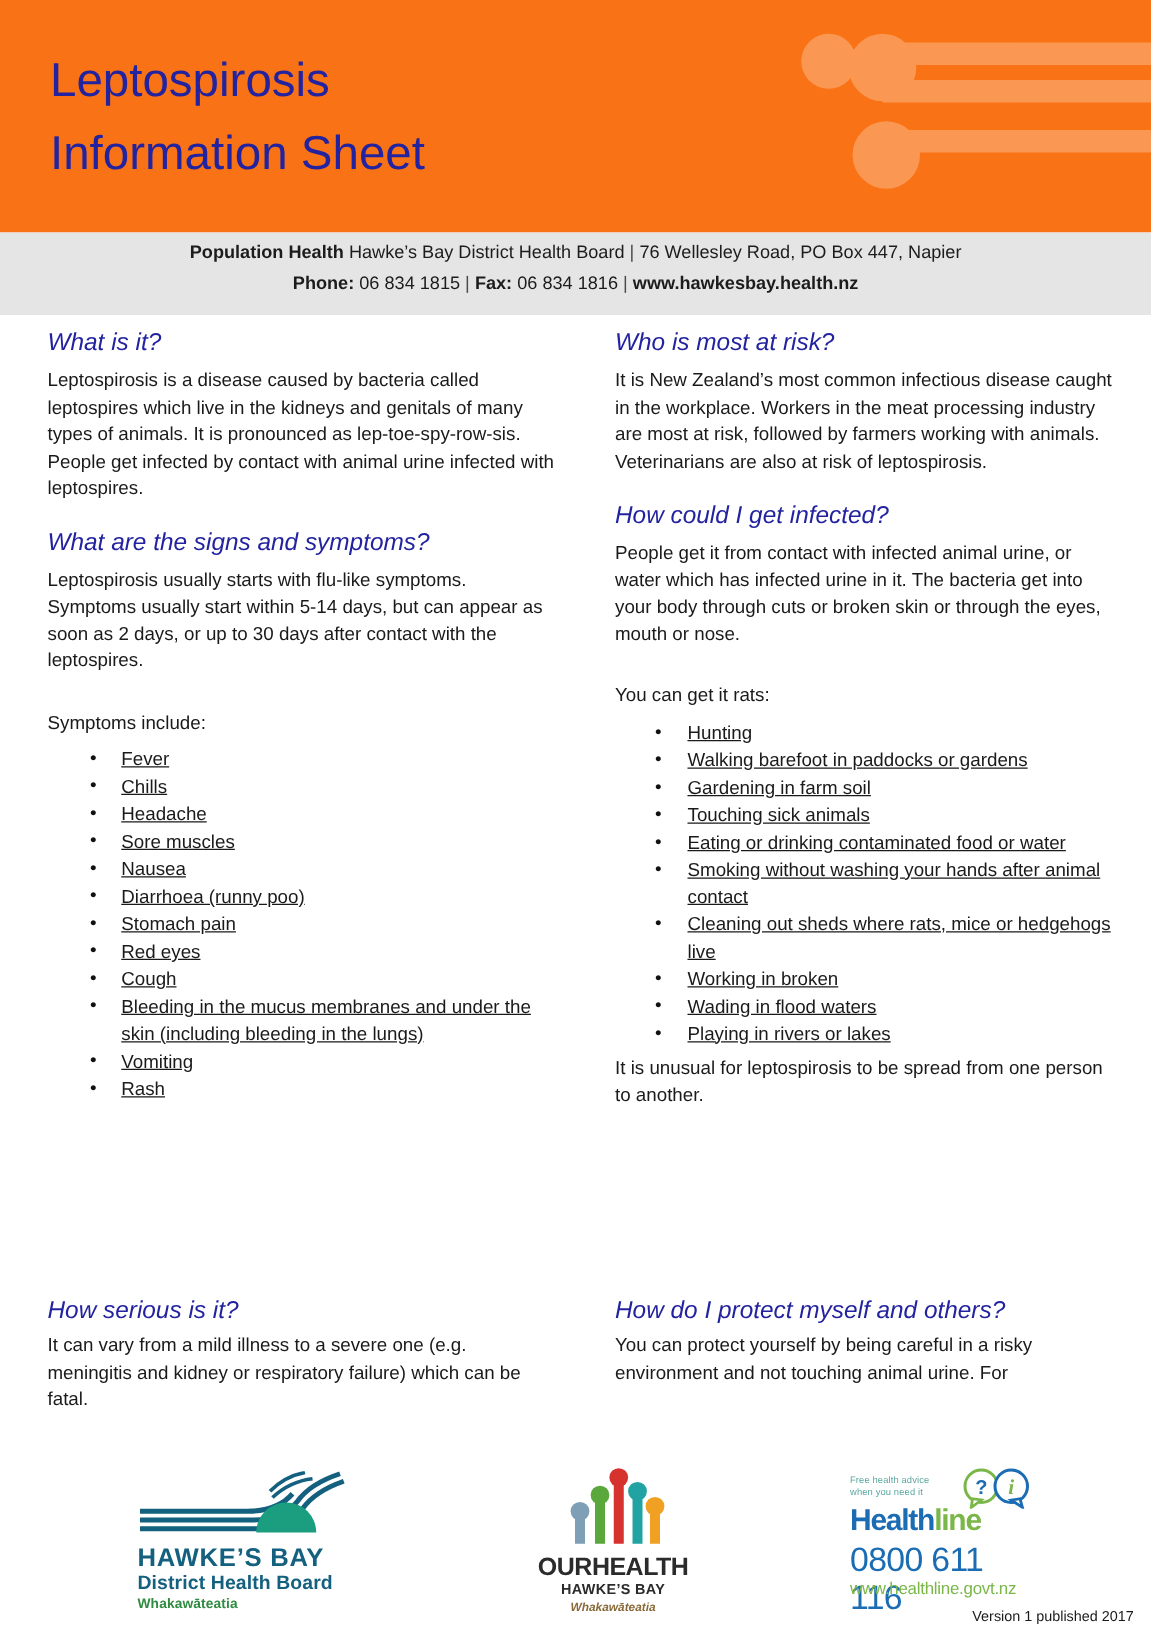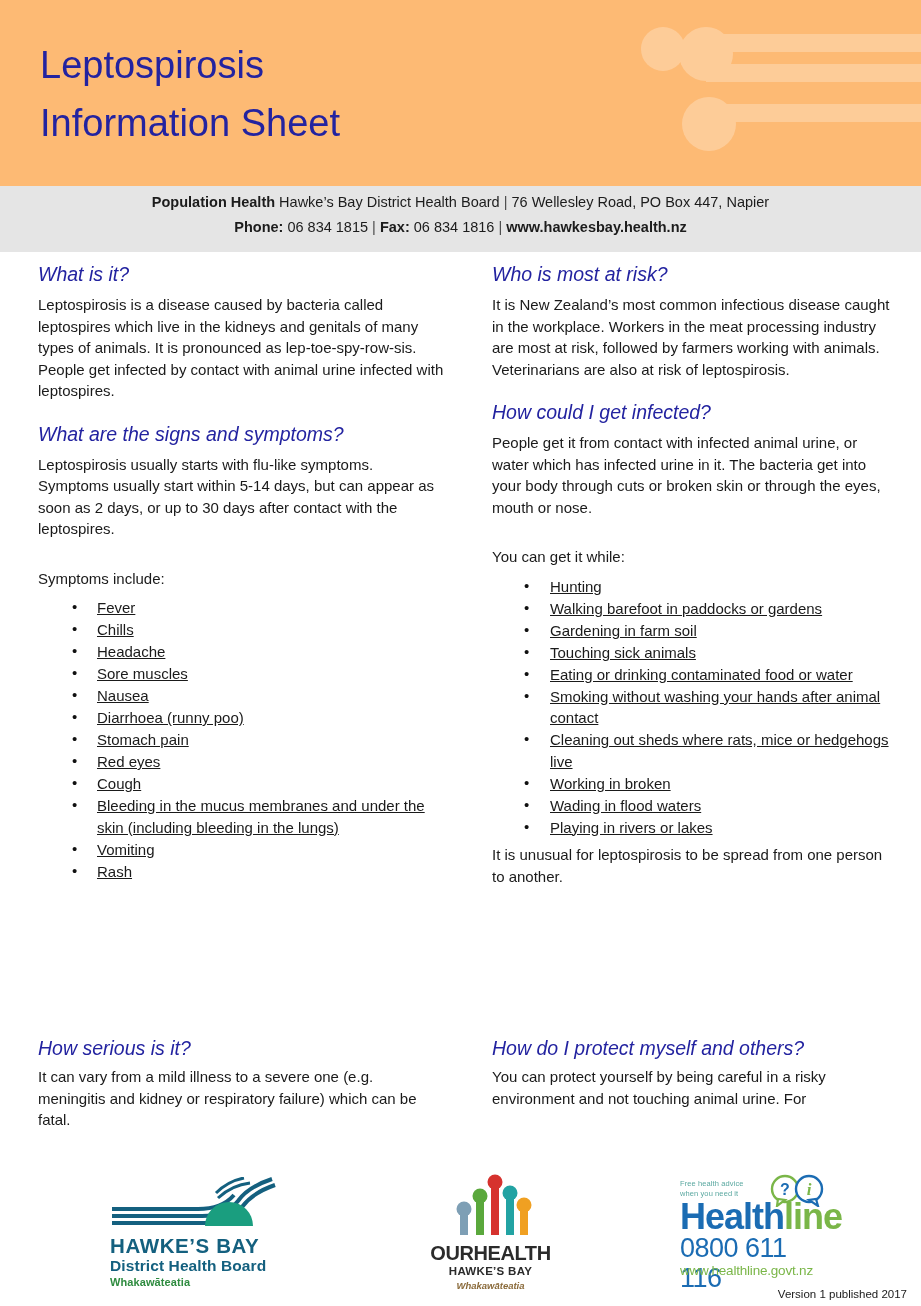--- a/index.html
+++ b/index.html
@@ -14,21 +14,21 @@
     font-family: "Liberation Sans", sans-serif;
     color: #1a1a1a;
     overflow: hidden;
   }
 
   
   .header-band {
     position: absolute;
     left: 0; top: 0;
     width: 921px; height: 186px;
-    background: #fdba74;
+    background: #f97316;
     overflow: hidden;
   }
   .header-title {
     position: absolute;
     left: 40px; top: 36px;
     color: #2323a0;
     font-size: 38px;
     line-height: 58px;
     font-weight: 400;
     letter-spacing: 0px;
@@ -165,21 +165,21 @@
     color: #8a6a3a; line-height: 13px;
   }
 
   
   .logo-healthline { left: 680px; top: 12px; width: 150px; }
   .hl-tag {
     font-size: 7.5px; color: #5aa8a0; line-height: 9.5px;
     letter-spacing: 0.1px; position: absolute; left: 0; top: 2px; width: 86px;
   }
   .hl-bubbles { position: absolute; left: 88px; top: -4px; }
-  .hl-word { position: absolute; left: 0; top: 24px; font-size: 36px; font-weight: bold; letter-spacing: -1px; line-height: 32px; }
+  .hl-word { position: absolute; left: 0; top: 24px; font-size: 24px; font-weight: bold; letter-spacing: -1px; line-height: 32px; }
   .hl-health { color: #1b6cb3; }
   .hl-line   { color: #7ab648; }
   .hl-phone {
     position: absolute; left: 0; top: 56px;
     font-size: 27px; color: #1b6cb3; line-height: 30px; letter-spacing: -0.5px;
   }
   .hl-url {
     position: absolute; left: 0; top: 86px;
     font-size: 13.5px; color: #7ab648; line-height: 16px; letter-spacing: -0.2px;
   }
@@ -257,21 +257,21 @@
   <p class="body nogap">It can vary from a mild illness to a severe one (e.g. meningitis and kidney or respiratory failure) which can be fatal.</p>
 </div>
 
 <div class="col col-right">
   <h2 class="sec">Who is most at risk?</h2>
   <p class="body">It is New Zealand’s most common infectious disease caught in the workplace.  Workers in the meat processing industry are most at risk, followed by farmers working with animals.  Veterinarians are also at risk of leptospirosis.</p>
 
   <h2 class="sec gap">How could I get infected?</h2>
   <p class="body">People get it from contact with infected animal urine, or water which has infected urine in it.  The bacteria get into your body through cuts or broken skin or through the eyes, mouth or nose.</p>
   <div class="blockgap"></div>
-  <p class="body nogap">You can get it while:</p>
+  <p class="body nogap">You can get it rats:</p>
 
   <ul class="bullets right" id="exposures-list">
       <li>Hunting</li>
       <li>Walking barefoot in paddocks or gardens</li>
       <li>Gardening in farm soil</li>
       <li>Touching sick animals</li>
       <li>Eating or drinking contaminated food or water</li>
       <li>Smoking without washing your hands after animal contact</li>
       <li>Cleaning out sheds where rats, mice or hedgehogs live</li>
       <li>Working in broken</li>

